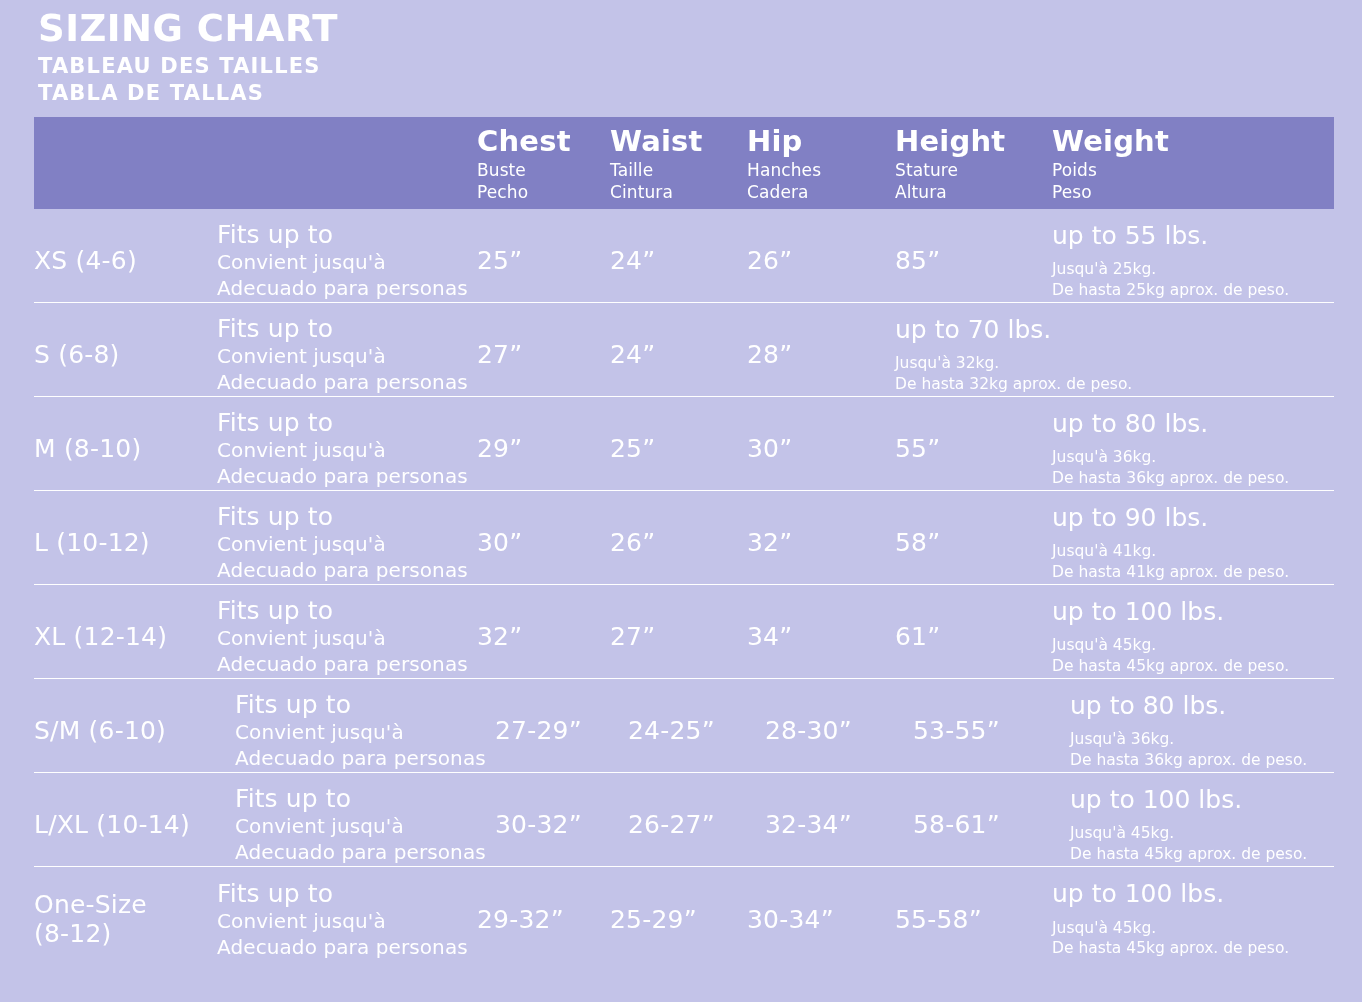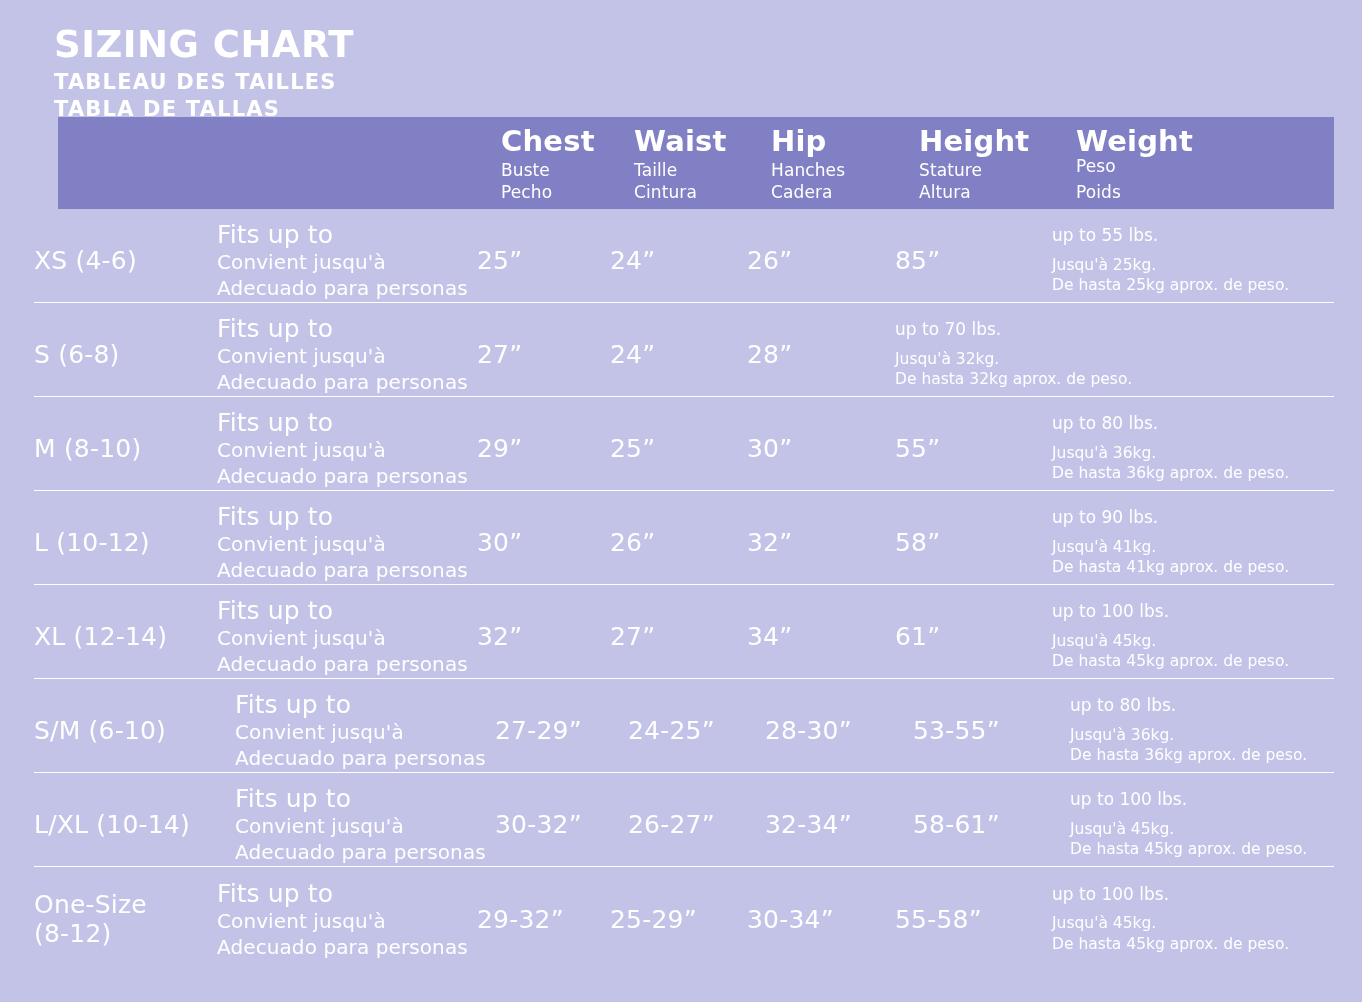--- a/index.html
+++ b/index.html
@@ -12,21 +12,21 @@
     background: #c3c3e8;
     font-family: "DejaVu Sans", sans-serif;
     color: #ffffff;
     overflow: hidden;
   }
   .page {
     position: relative;
     width: 1362px;
     height: 1002px;
     box-sizing: border-box;
-    padding: 16px;
+    padding: 0;
   }
 
   
   .titles {
     padding: 8px 0 0 38px;
   }
   .title-main {
     font-family: "DejaVu Sans", sans-serif;
     font-weight: bold;
     font-size: 37px;
@@ -54,21 +54,20 @@
   }
   .row {
     display: flex;
     align-items: center;
     box-sizing: border-box;
   }
   .head-row {
     background: #8180c4;
     height: 92px;
     align-items: flex-start;
-    margin-left: 24px;
   }
   .body-row {
     border-bottom: 1.5px solid #ffffff;
     min-height: 94px;
   }
   .body-row.last { border-bottom: none; }
 
   .c-size    { width: 183px; flex: 0 0 183px; }
   .c-fits    { width: 260px; flex: 0 0 260px; }
   .c-chest   { width: 133px; flex: 0 0 133px; }
@@ -110,21 +109,21 @@
     letter-spacing: 0.2px;
   }
   .size-label {
     font-size: 25px;
     line-height: 1.15;
     letter-spacing: 0.2px;
   }
   .fits-indent-1 { padding-left: 0px; }
   .fits-indent-2 { padding-left: 18px; }
   .weight-main {
-    font-size: 17px;
+    font-size: 25px;
     line-height: 1.1;
   }
   .weight-sub {
     font-size: 15.5px;
     line-height: 1.32;
     margin-top: 10px;
   }
   .nowrap { white-space: nowrap; }
 </style>
 </head>
@@ -163,22 +162,22 @@
       </div>
 
       <div class="c-height head-cell">
         <div class="h-main">Height</div>
         <div class="h-sub">Stature</div>
         <div class="h-sub" style="margin-top:0">Altura</div>
       </div>
 
       <div class="c-weight head-cell">
         <div class="h-main">Weight</div>
+        <div class="h-sub">Poids</div>
         <div class="h-sub" style="margin-top:0">Peso</div>
-        <div class="h-sub">Poids</div>
       </div>
     </div>
 
     <div class="row body-row">
       <div class="c-size cell">
         <div class="size-label">XS (4-6)</div>
       </div>
       <div class="c-fits cell fits-indent-1">
         <div class="t-big">Fits up to</div>
         <div class="t-mid">Convient jusqu'à</div>

